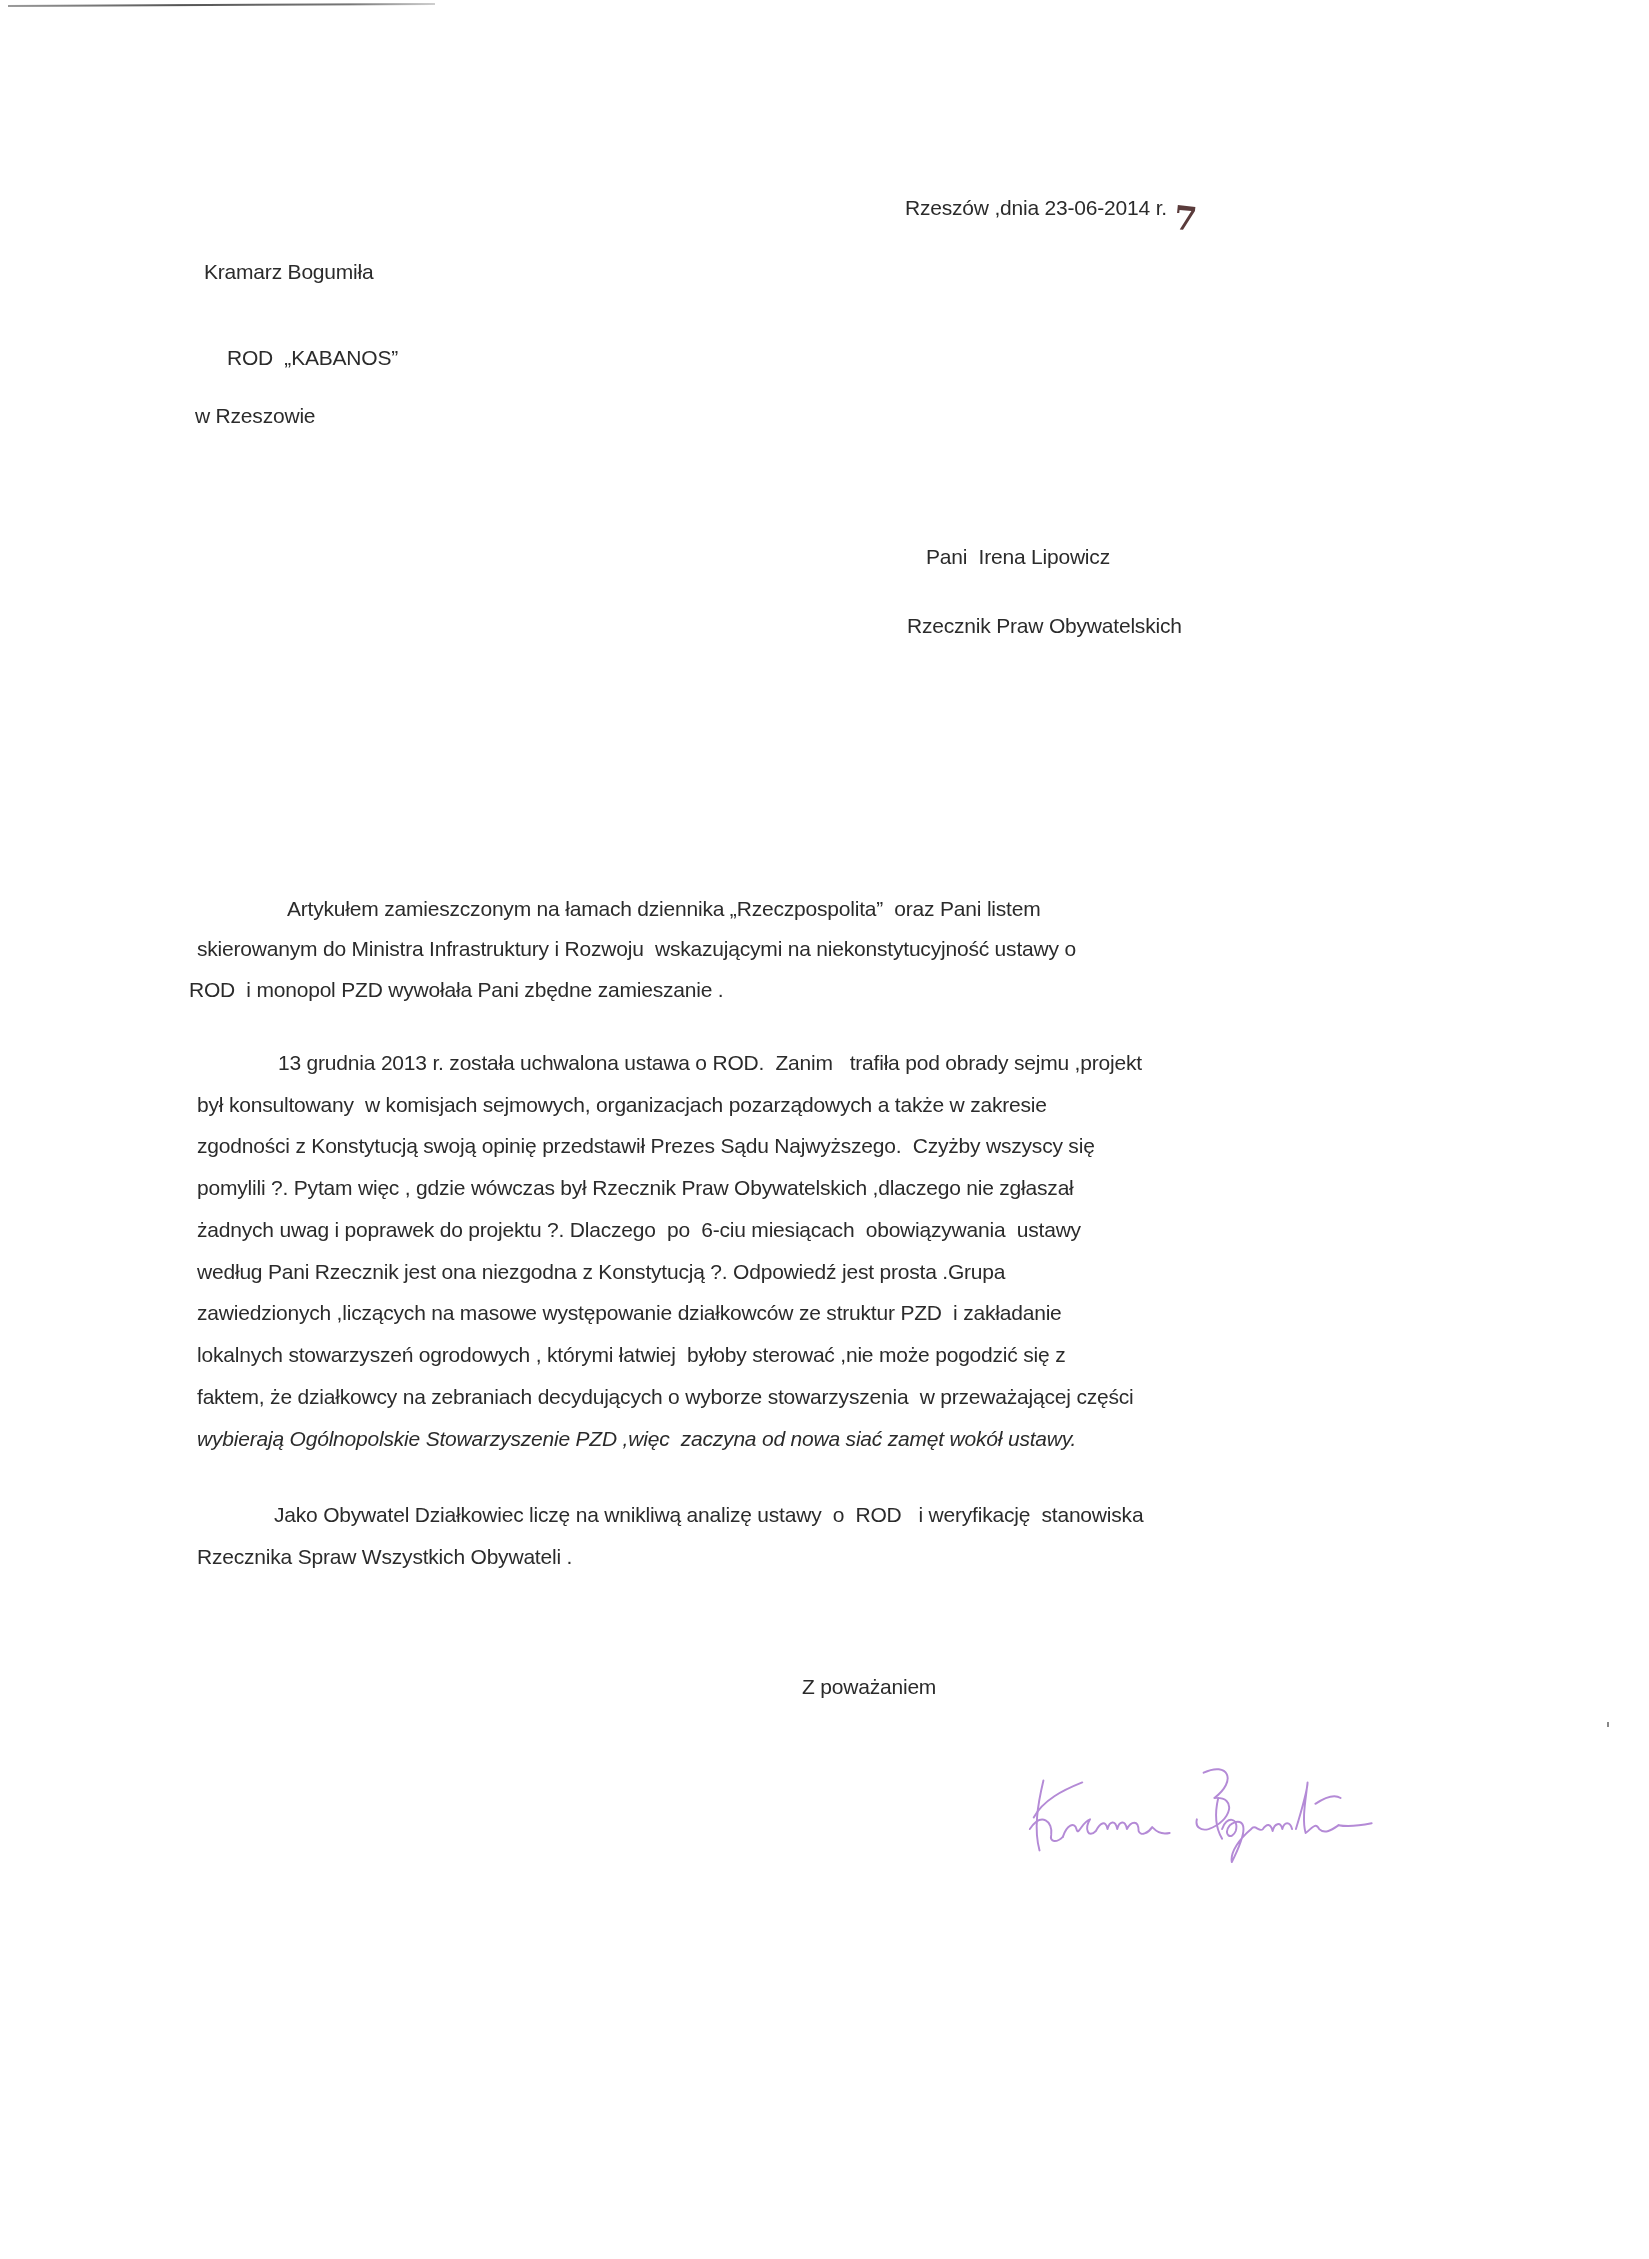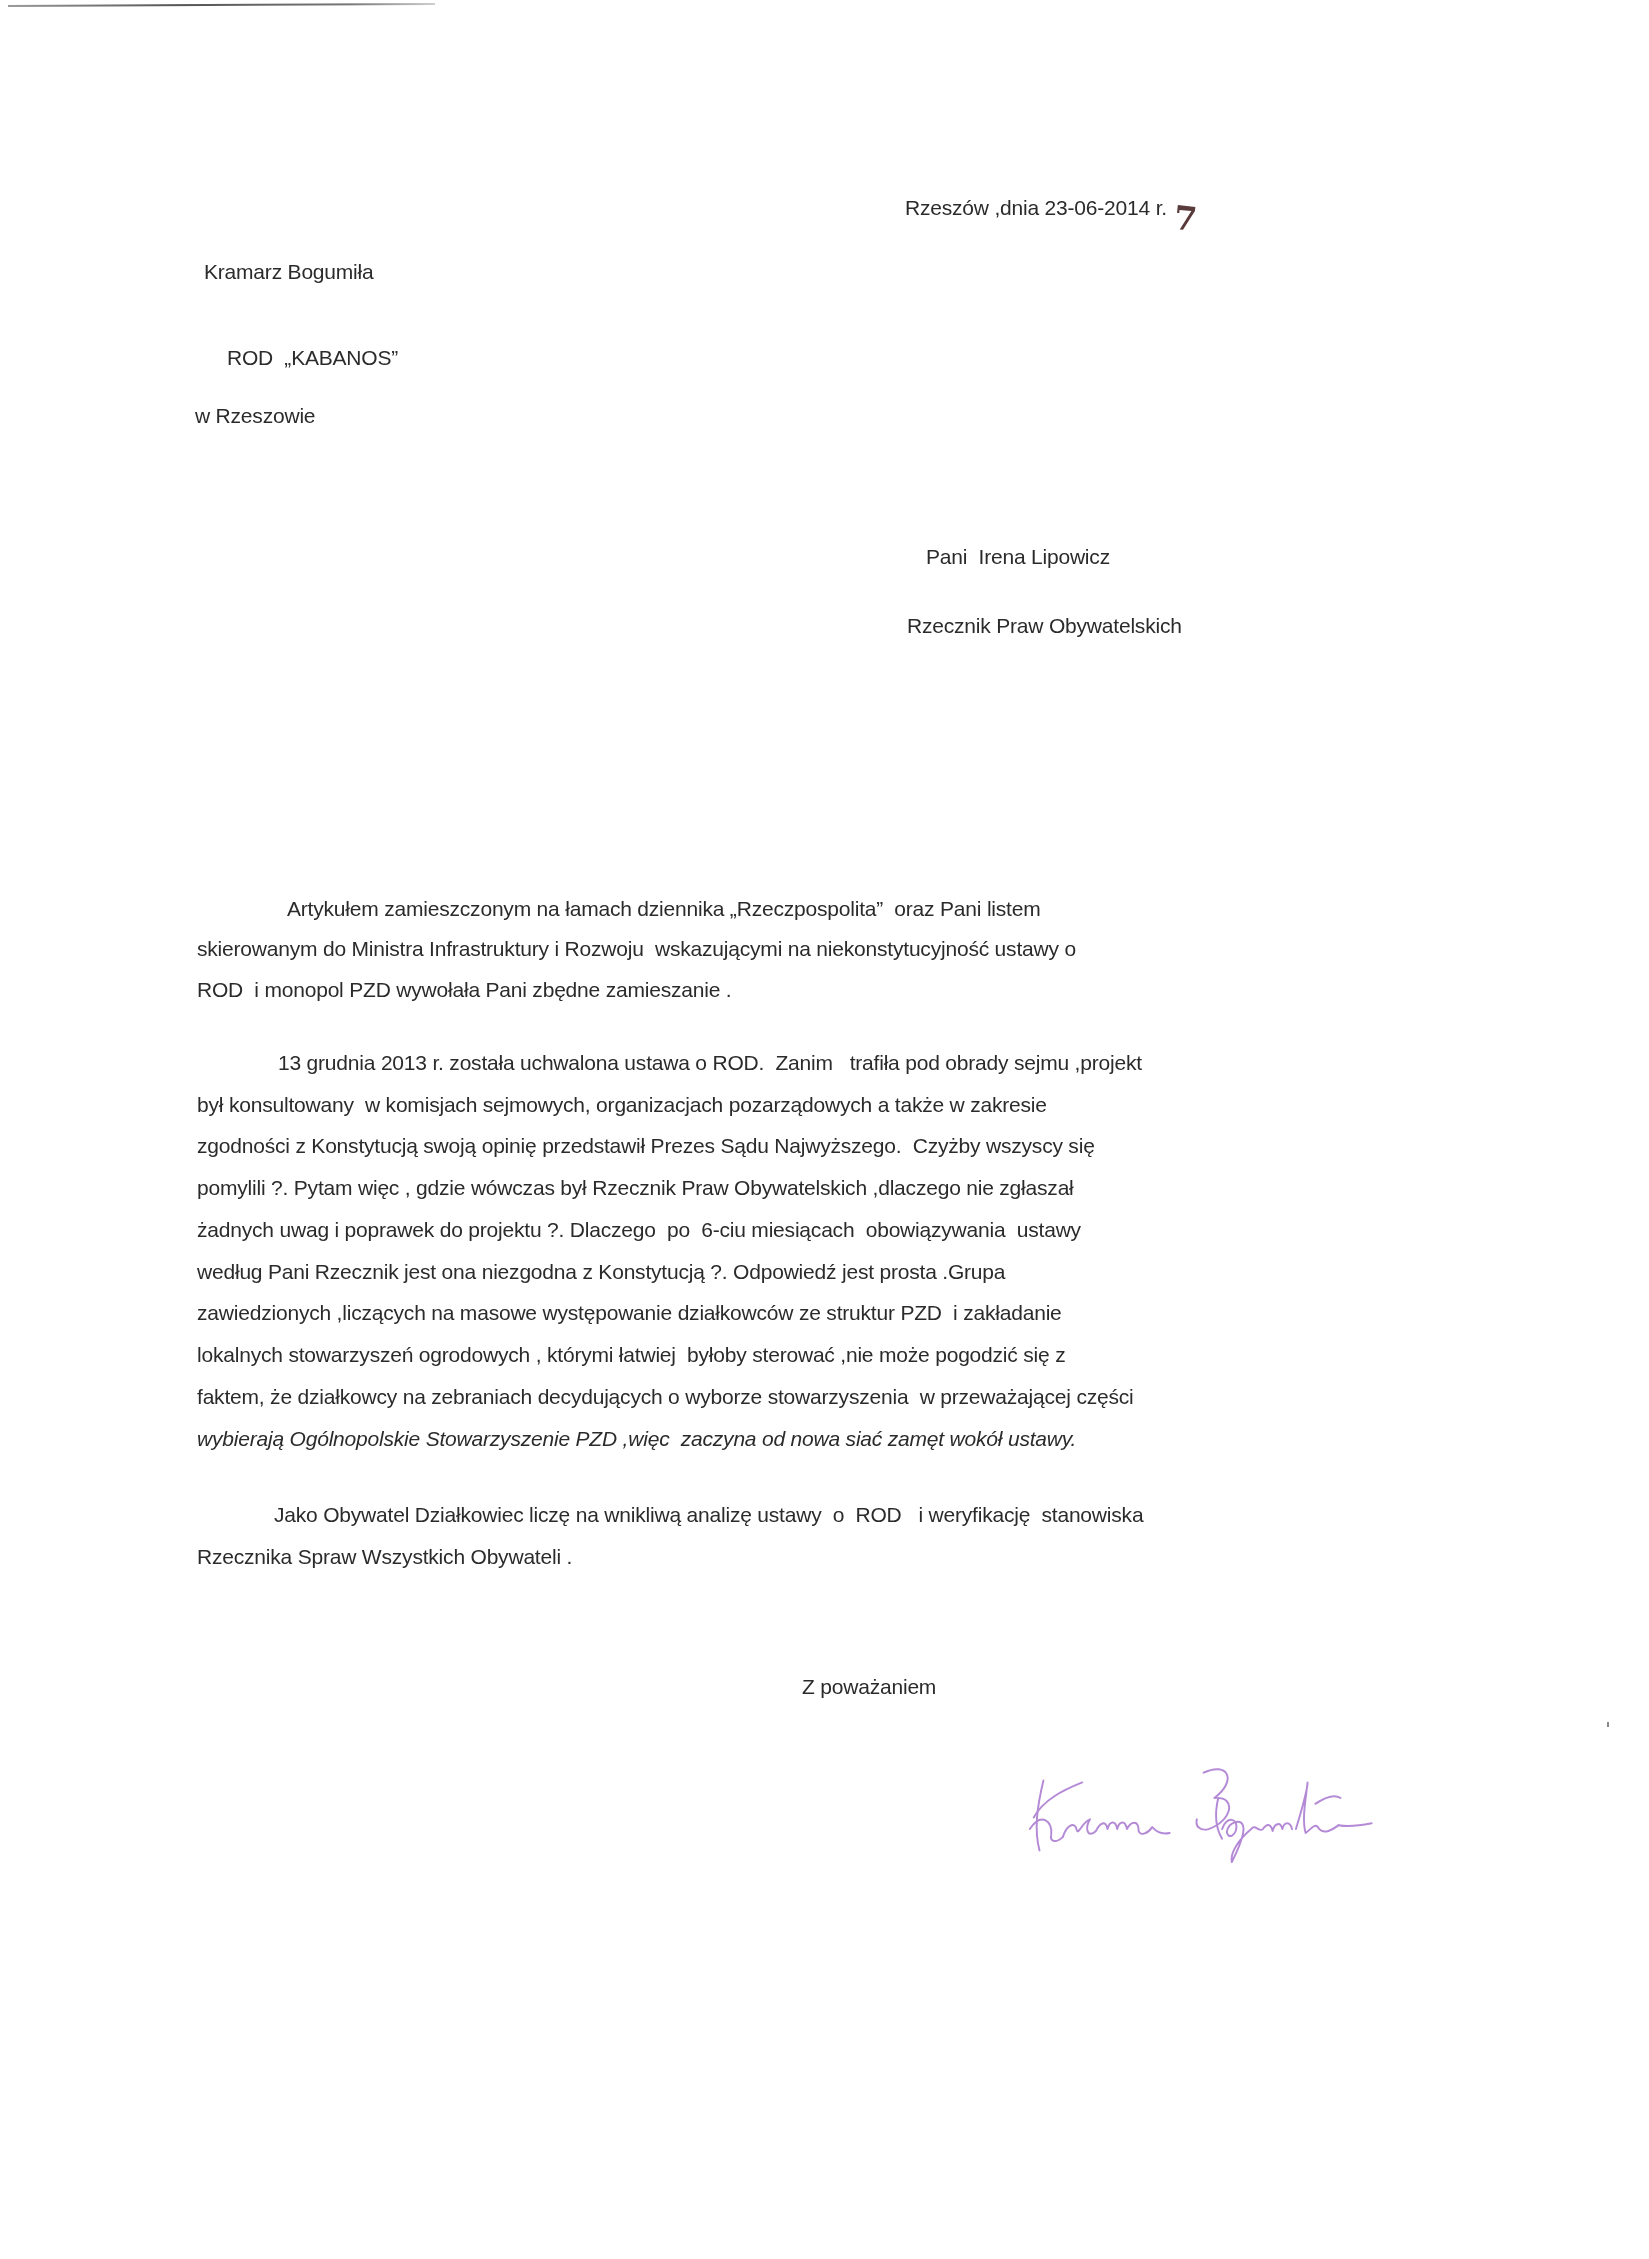--- a/index.html
+++ b/index.html
@@ -68,21 +68,21 @@
 <div class="line" style="left:188px; top:256px;margin-left:16px;">Kramarz Bogumiła</div>
 <div class="line" style="left:183px; top:342px;margin-left:44px;">ROD  „KABANOS”</div>
 <div class="line" style="left:195px; top:390px;margin-top:10px;">w Rzeszowie</div>
 
 <div class="line" style="left:926px; top:541px;">Pani  Irena Lipowicz</div>
 <div class="line" style="left:907px; top:610px;">Rzecznik Praw Obywatelskich</div>
 
 <div>
   <div class="line" style="left:287px; top:893px;">Artykułem zamieszczonym na łamach dziennika „Rzeczpospolita”  oraz Pani listem</div>
   <div class="line" style="left:197px; top:933px;">skierowanym do Ministra Infrastruktury i Rozwoju  wskazującymi na niekonstytucyjność ustawy o</div>
-  <div class="line" style="left:197px; top:974px;">ROD  i monopol PZD wywołała Pani zbędne zamieszanie .</div>
+  <div class="line" style="left:189px; top:974px;">ROD  i monopol PZD wywołała Pani zbędne zamieszanie .</div>
 </div>
 
 <div>
   <div class="line" style="left:278px; top:1047px;">13 grudnia 2013 r. została uchwalona ustawa o ROD.  Zanim   trafiła pod obrady sejmu ,projekt</div>
   <div class="line" style="left:197px; top:1089px;">był konsultowany  w komisjach sejmowych, organizacjach pozarządowych a także w zakresie</div>
   <div class="line" style="left:197px; top:1130px;">zgodności z Konstytucją swoją opinię przedstawił Prezes Sądu Najwyższego.  Czyżby wszyscy się</div>
   <div class="line" style="left:197px; top:1172px;">pomylili ?. Pytam więc , gdzie wówczas był Rzecznik Praw Obywatelskich ,dlaczego nie zgłaszał</div>
   <div class="line" style="left:197px; top:1214px;">żadnych uwag i poprawek do projektu ?. Dlaczego  po  6-ciu miesiącach  obowiązywania  ustawy</div>
   <div class="line" style="left:197px; top:1256px;">według Pani Rzecznik jest ona niezgodna z Konstytucją ?. Odpowiedź jest prosta .Grupa</div>
   <div class="line" style="left:197px; top:1297px;text-align:right;">zawiedzionych ,liczących na masowe występowanie działkowców ze struktur PZD  i zakładanie</div>

